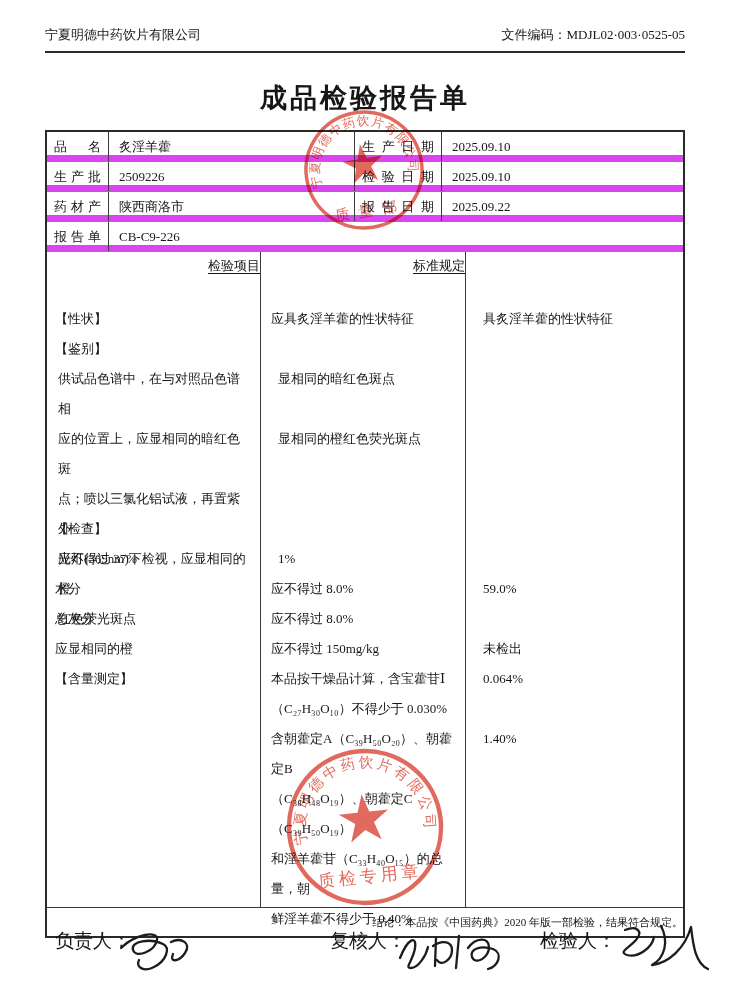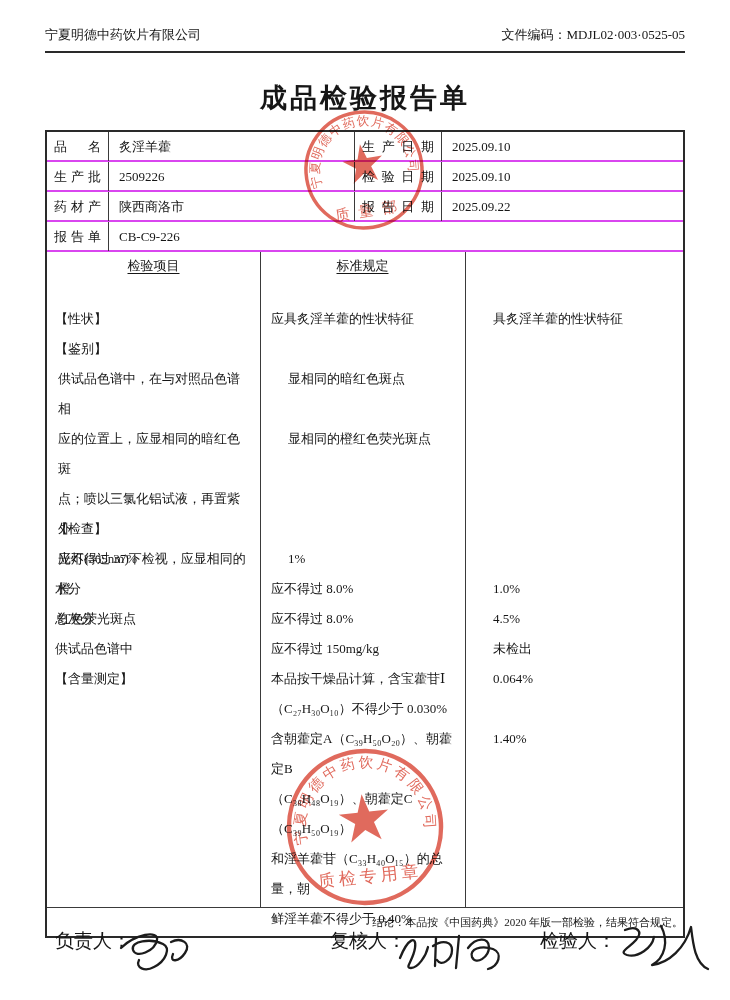--- a/index.html
+++ b/index.html
@@ -11,38 +11,38 @@
   *{box-sizing:border-box;}
   
   .hdr{position:absolute;left:45px;top:26px;width:640px;display:flex;
        justify-content:space-between;font-size:13px;padding-bottom:7px;
        border-bottom:2.5px solid #2a2a2a;}
   .title{position:absolute;top:80px;left:0;right:0;text-align:center;
          font-size:27px;font-weight:bold;letter-spacing:3px;}
   
   .doc{position:absolute;left:45px;top:130px;width:640px;border:2px solid #2a2a2a;background:transparent;}
   .info-row{display:grid;grid-template-columns:62px 246px 87px auto;height:30px;
-            line-height:29px;border-bottom:2px solid #d946ef;font-size:13px;}
+            line-height:29px;border-bottom:7px solid #d946ef;font-size:13px;}
   .info-row.last4{grid-template-columns:62px auto;}
   .ilabel{padding:0 7px;text-align:justify;text-align-last:justify;border-right:1px solid #3a3a3a;overflow:hidden;}
   .ival{padding:0 10px;border-right:1px solid #3a3a3a;}
   .ival.noline{border-right:none;}
   
   .main{position:relative;}
   .vline{position:absolute;top:0;bottom:0;width:1px;background:#3a3a3a;}
   .vl1{left:213px;} .vl2{left:418px;}
   .thead{display:grid;grid-template-columns:213px 205px 222px;height:28px;
-         line-height:28px;text-align:center;font-size:13px;}
+         line-height:28px;text-align:right;font-size:13px;}
   .thead span{text-decoration:underline;text-underline-offset:3px;}
   .tbody{height:627px;padding-top:24px;font-size:13px;}
   .trow{display:grid;grid-template-columns:213px 205px 222px;}
   .trow div{line-height:30px;white-space:pre-line;}
   .c-item{padding-left:8px;}
   .c-spec{padding-left:11px;padding-right:9px;}
-  .c-res{padding-left:28px;padding-right:6px;}
+  .c-res{padding-left:18px;padding-right:6px;}
   .r30{height:30px;} .r150{height:150px;} .r60{height:60px;} .r120{height:120px;}
   .concl{border-top:1px solid #3a3a3a;height:29px;line-height:28px;
          font-size:11px;padding-left:8px;text-align:right;}
   
   .footer{position:absolute;left:45px;top:920px;width:660px;height:52px;font-size:19px;}
   .flabel{position:absolute;top:8px;}
   .fl1{left:10px;} .fl2{left:285px;} .fl3{left:495px;}
   .sig{position:absolute;}
   .s1{left:60px;top:4px;} .s2{left:345px;top:4px;} .s3{left:560px;top:-4px;}
   .sig path{fill:none;stroke:#1c1c1c;stroke-width:2.3;stroke-linecap:round;stroke-linejoin:round;}
@@ -122,29 +122,28 @@
         <div class="c-spec"></div>
         <div class="c-res"></div>
       </div>
       <div class="trow r30">
         <div class="c-spec">应不得过 37%</div>
         <div class="c-res">1%</div>
       </div>
       <div class="trow r30">
         <div class="c-item">水分</div>
         <div class="c-spec">应不得过 8.0%</div>
-        <div class="c-res">1.0%</div>
+        <div class="c-res">59.0%</div>
       </div>
       <div class="trow r30">
         <div class="c-item">总灰分</div>
         <div class="c-spec">应不得过 8.0%</div>
-        <div class="c-res">4.5%</div>
-      </div>
-      <div class="trow r30">
-        <div class="c-item">供试品色谱中</div>
+      </div>
+      <div class="trow r30">
+        <div class="c-item">应显相同的橙</div>
         <div class="c-spec">应不得过 150mg/kg</div>
         <div class="c-res">未检出</div>
       </div>
       <div class="trow r60">
         <div class="c-item">【含量测定】</div>
         <div class="c-spec">本品按干燥品计算，含宝藿苷Ⅰ
 （C₂₇H₃₀O₁₀）不得少于 0.030%</div>
         <div class="c-res">0.064%</div>
       </div>
       <div class="trow r120">

